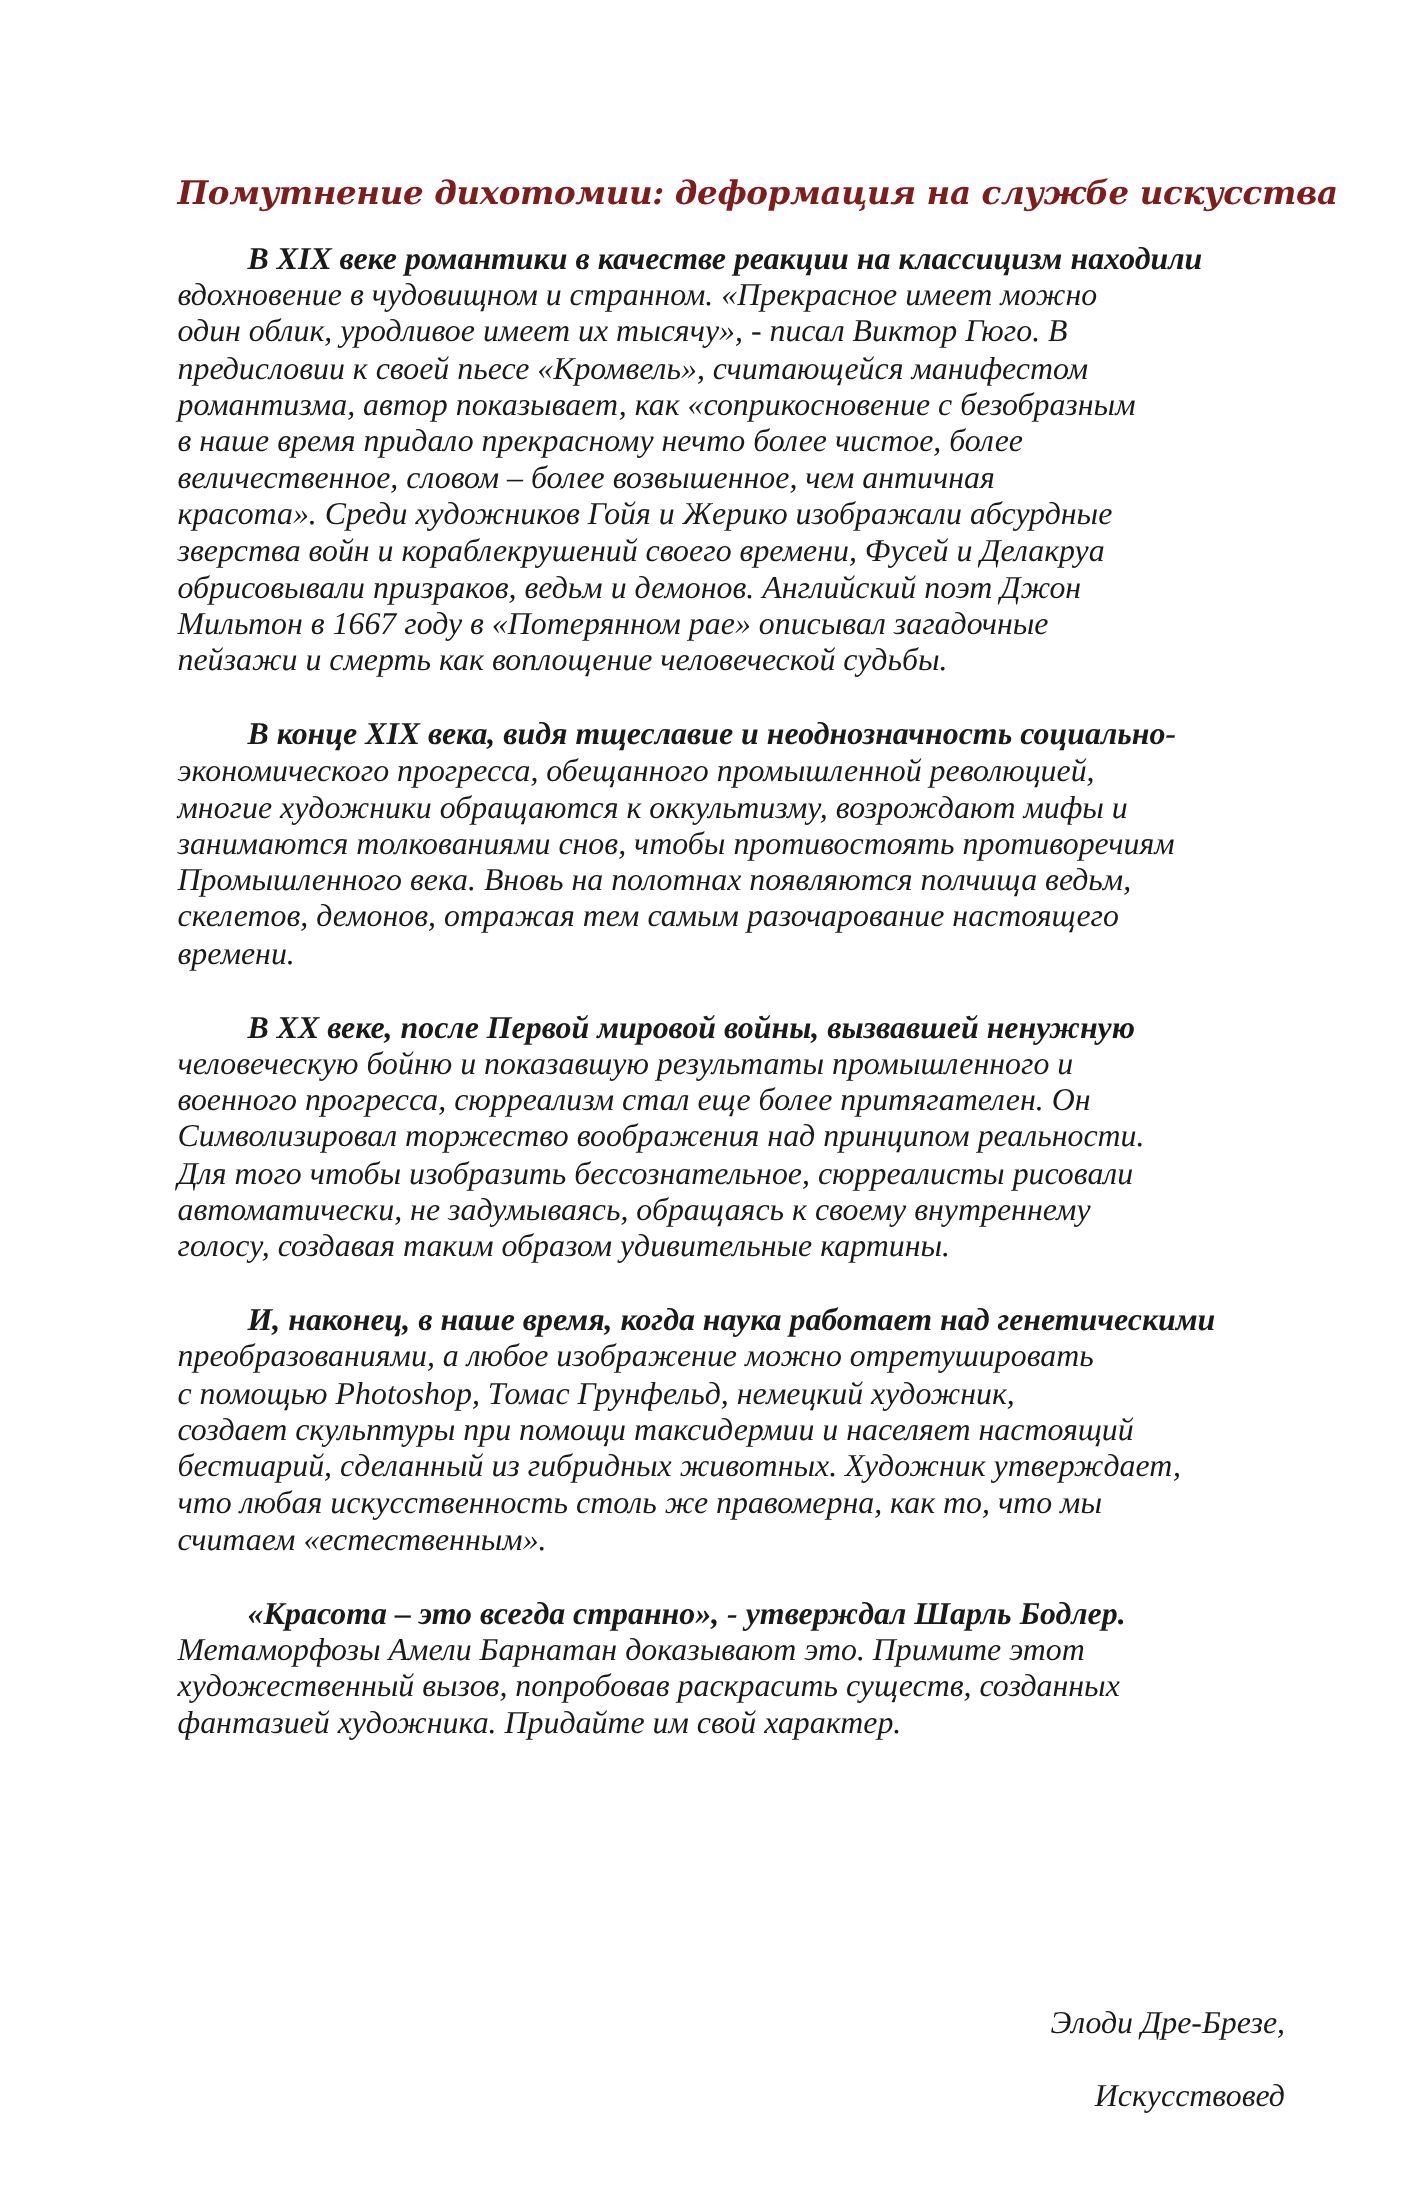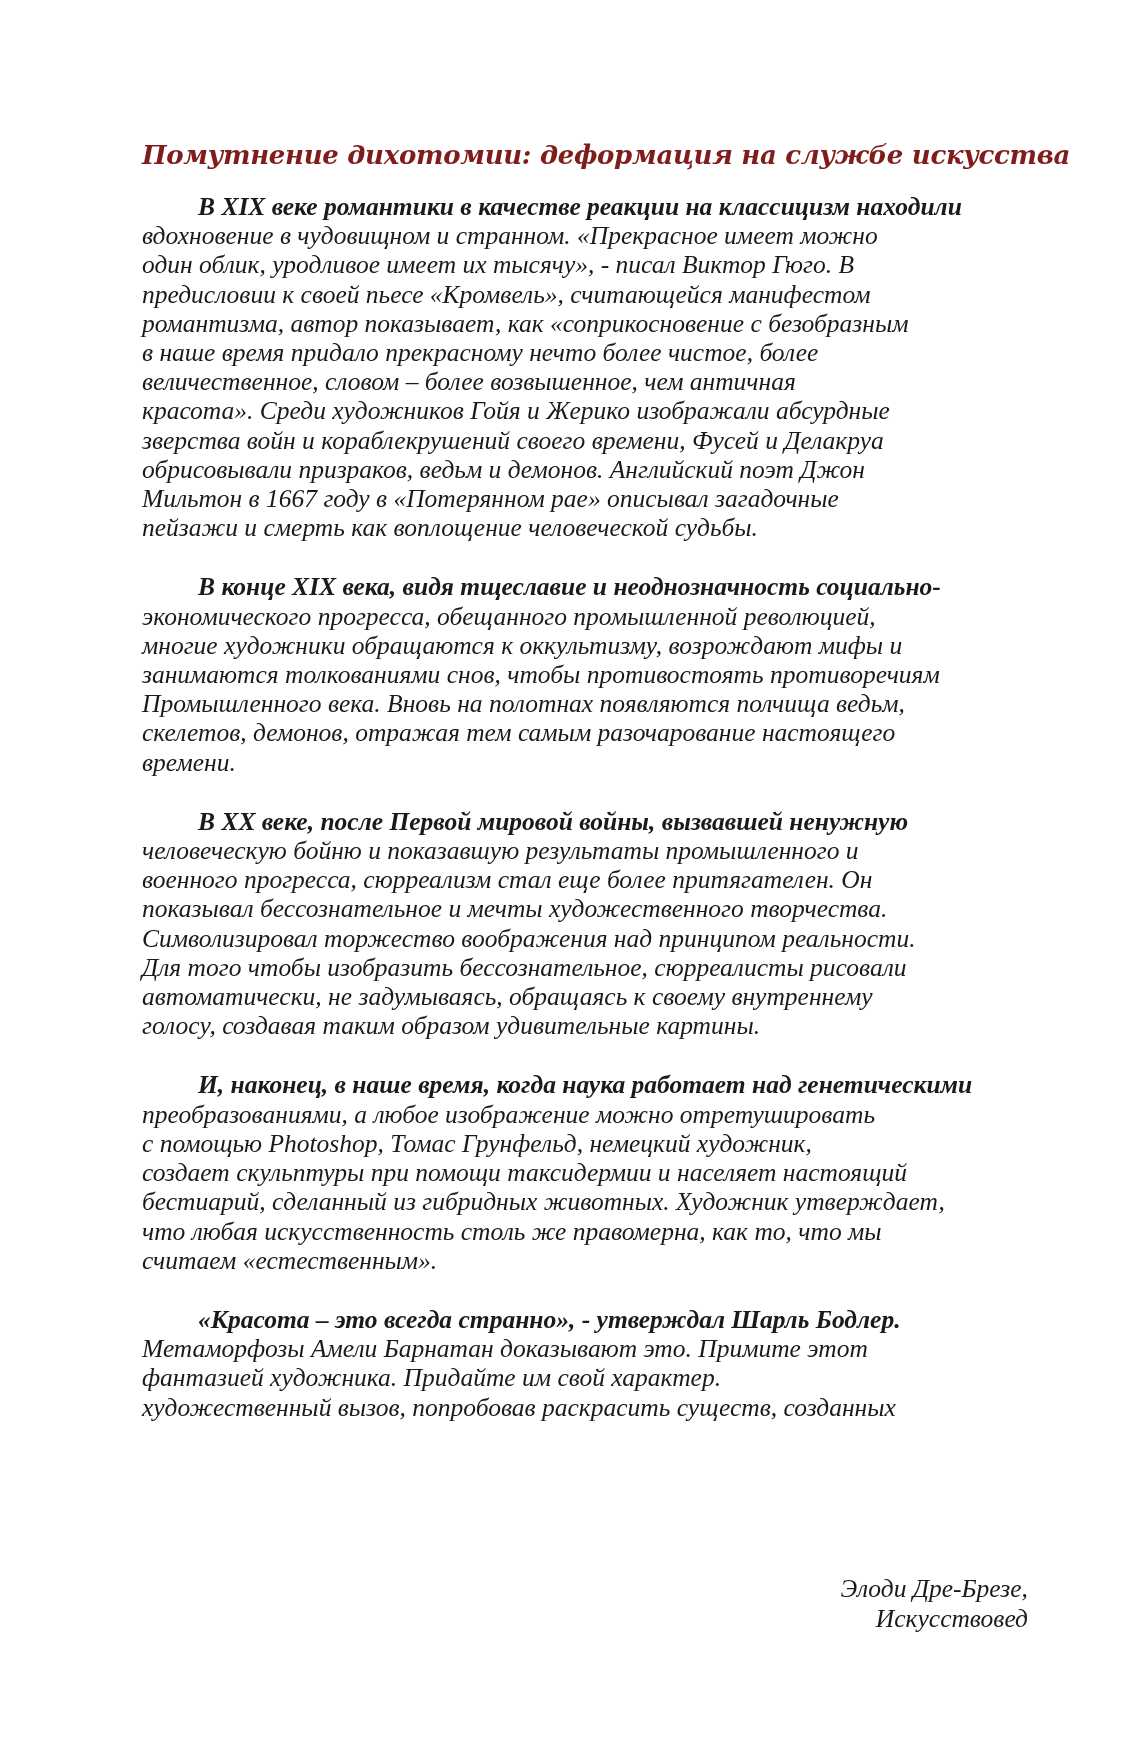--- a/index.html
+++ b/index.html
@@ -51,21 +51,21 @@
       position: absolute;
       right: 98px;
       top: 1574px;
       text-align: right;
       font-family: "Liberation Serif", serif;
       font-style: italic;
       font-size: 25.5px;
       line-height: 29.5px;
       color: #1a1a1a;
     }
-    .signature .line { white-space: nowrap; }
+    .signature .line { white-space: nowrap; margin-top: 29px; }
   </style>
 </head>
 <body>
 
 <div class="page">
   <h1 class="title">Помутнение дихотомии: деформация на службе искусства</h1>
 
   <p class="para">
     <span class="line indent">В XIX веке романтики в качестве реакции на классицизм находили</span>
     <span class="line">вдохновение в чудовищном и странном. «Прекрасное имеет можно</span>
@@ -88,41 +88,40 @@
     <span class="line">занимаются толкованиями снов, чтобы противостоять противоречиям</span>
     <span class="line">Промышленного века. Вновь на полотнах появляются полчища ведьм,</span>
     <span class="line">скелетов, демонов, отражая тем самым разочарование  настоящего</span>
     <span class="line">времени.</span>
   </p>
 
   <p class="para">
     <span class="line indent">В XX веке, после Первой мировой войны, вызвавшей ненужную</span>
     <span class="line">человеческую бойню и показавшую результаты промышленного и</span>
     <span class="line">военного прогресса, сюрреализм стал еще более притягателен. Он</span>
-    <span class="line">показывал бессознательное и мечты художественного творчества.</span>
     <span class="line">Символизировал торжество воображения над принципом реальности.</span>
     <span class="line">Для того чтобы изобразить бессознательное, сюрреалисты рисовали</span>
     <span class="line">автоматически, не задумываясь, обращаясь к своему внутреннему</span>
     <span class="line">голосу,  создавая таким образом удивительные картины.</span>
   </p>
 
   <p class="para">
     <span class="line indent">И, наконец, в наше время, когда наука работает над генетическими</span>
     <span class="line">преобразованиями, а любое изображение можно отретушировать</span>
     <span class="line">с помощью Photoshop, Томас Грунфельд, немецкий художник,</span>
     <span class="line">создает скульптуры при помощи таксидермии и населяет настоящий</span>
     <span class="line">бестиарий, сделанный из гибридных животных. Художник утверждает,</span>
     <span class="line">что любая искусственность столь же правомерна, как то, что мы</span>
     <span class="line">считаем «естественным».</span>
   </p>
 
   <p class="para">
     <span class="line indent">«Красота – это всегда странно», -  утверждал Шарль Бодлер.</span>
     <span class="line">Метаморфозы Амели Барнатан доказывают это. Примите этот</span>
+    <span class="line">художественный вызов, попробовав раскрасить существ, созданных</span>
     <span class="line">фантазией художника. Придайте им свой характер.</span>
-    <span class="line">художественный вызов, попробовав раскрасить существ, созданных</span>
   </p>
 </div>
 
 <div class="signature">
   <span class="line" style="display:block">Элоди Дре-Брезе,</span>
   <span class="line" style="display:block">Искусствовед</span>
 </div>
 
 </body></html>

